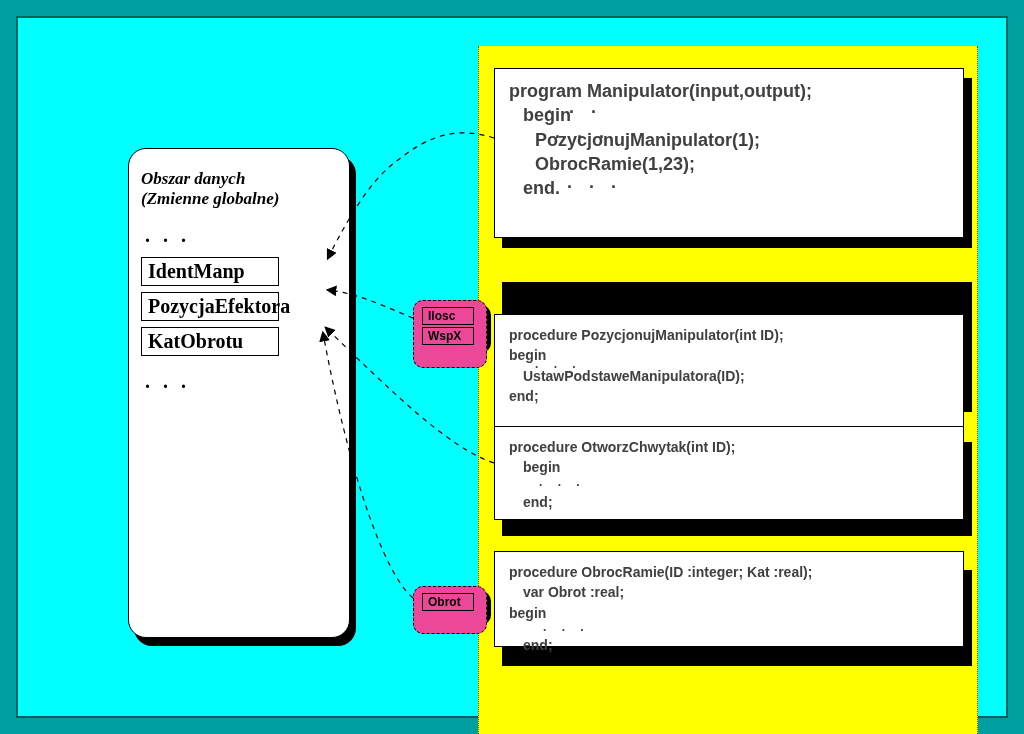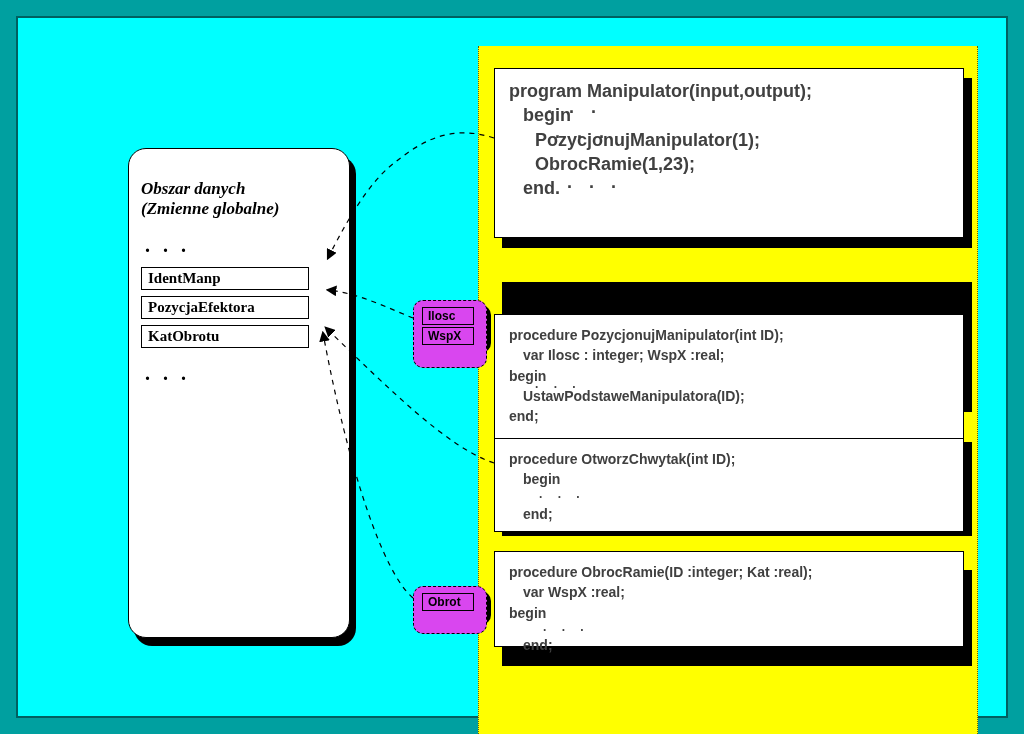--- a/index.html
+++ b/index.html
@@ -44,43 +44,43 @@
   }
   .data-panel {
     position: absolute;
     left: 110px;
     top: 130px;
     width: 222px;
     height: 490px;
     background: #fff;
     border: 1.5px solid #000;
     border-radius: 18px;
-    padding: 30px 12px;
+    padding: 20px 12px;
   }
   .data-title {
     font-style: italic;
     font-weight: bold;
     font-size: 17px;
     line-height: 1.2;
     white-space: pre-line;
   }
   .ellipsis {
     font-size: 20px;
     font-weight: bold;
     margin: 14px 0 10px 4px;
     letter-spacing: 4px;
   }
   .var-box {
     border: 1.5px solid #000;
     background: #fff;
     padding: 2px 6px;
     font-weight: bold;
-    font-size: 15px;
+    font-size: 20px;
     margin-bottom: 6px;
-    width: 168px;
+    width: 138px;
     font-family: "Times New Roman", serif;
   }
   
   .code-shadow {
     position: absolute;
     background: #000;
   }
   .code-block {
     position: absolute;
     background: #fff;
@@ -103,21 +103,21 @@
     padding-left: 6px;
   }
   
   .local-shadow {
     position: absolute;
     background: #000;
     border-radius: 10px;
   }
   .local-box {
     position: absolute;
-    background: #d946ef;
+    background: #ec4899;
     border: 1.5px dashed #000;
     border-radius: 10px;
     padding: 6px 8px;
   }
   .local-row {
     border: 1.2px solid #000;
     font-weight: bold;
     font-size: 12px;
     font-family: Arial, Helvetica, sans-serif;
     padding: 1px 5px;
@@ -166,48 +166,47 @@
     <div class="indent2">ObrocRamie(1,23);</div>
     <div class="indent1" style="position:relative;">
       <span>end.</span>
       <span class="dots3" style="position:absolute; left:52px; top:-6px;">. . .</span>
     </div>
   </div>
 
   <div class="code-shadow" style="left:484px; top:264px; width:470px; height:130px;"></div>
   <div class="code-block cb-sub" style="left:476px; top:256px; width:470px; height:130px;margin-top:40px;">
     <div>procedure PozycjonujManipulator(int ID);</div>
-    <div class="indent1">var Ilosc : integer;  WspX :real;</div>
     <div>begin</div>
     <div style="position:relative; height:0;">
       <span class="dots3" style="position:absolute; left:20px; top:-10px; font-size:12px;">. . .</span>
     </div>
     <div class="indent1">UstawPodstaweManipulatora(ID);</div>
     <div>end;</div>
   </div>
   <div class="local-shadow" style="left:399px; top:287px; width:74px; height:48px;"></div>
   <div class="local-box" style="left:395px; top:282px; width:74px;">
     <div class="local-row">Ilosc</div>
     <div class="local-row">WspX</div>
   </div>
 
   <div class="code-shadow" style="left:484px; top:424px; width:470px; height:94px;"></div>
-  <div class="code-block cb-sub" style="left:476px; top:420px; width:470px; height:94px;">
+  <div class="code-block cb-sub" style="left:476px; top:408px; width:470px; height:94px;">
     <div>procedure OtworzChwytak(int ID);</div>
     <div class="indent1">begin</div>
     <div style="position:relative; height:14px;">
       <span class="dots3" style="position:absolute; left:24px; top:-4px; font-size:12px;">. . .</span>
     </div>
     <div class="indent1">end;</div>
   </div>
 
   <div class="code-shadow" style="left:484px; top:552px; width:470px; height:96px;"></div>
   <div class="code-block cb-sub" style="left:476px; top:533px; width:470px; height:96px;">
     <div>procedure ObrocRamie(ID :integer; Kat :real);</div>
-    <div class="indent1">var WspX :real;</div>
+    <div class="indent1">var Obrot :real;</div>
     <div>begin</div>
     <div style="position:relative; height:12px;">
       <span class="dots3" style="position:absolute; left:28px; top:-4px; font-size:12px;">. . .</span>
     </div>
     <div class="indent1">end;</div>
   </div>
   <div class="local-shadow" style="left:399px; top:573px; width:74px; height:34px;"></div>
   <div class="local-box" style="left:395px; top:568px; width:74px;">
     <div class="local-row">Obrot</div>
   </div>

